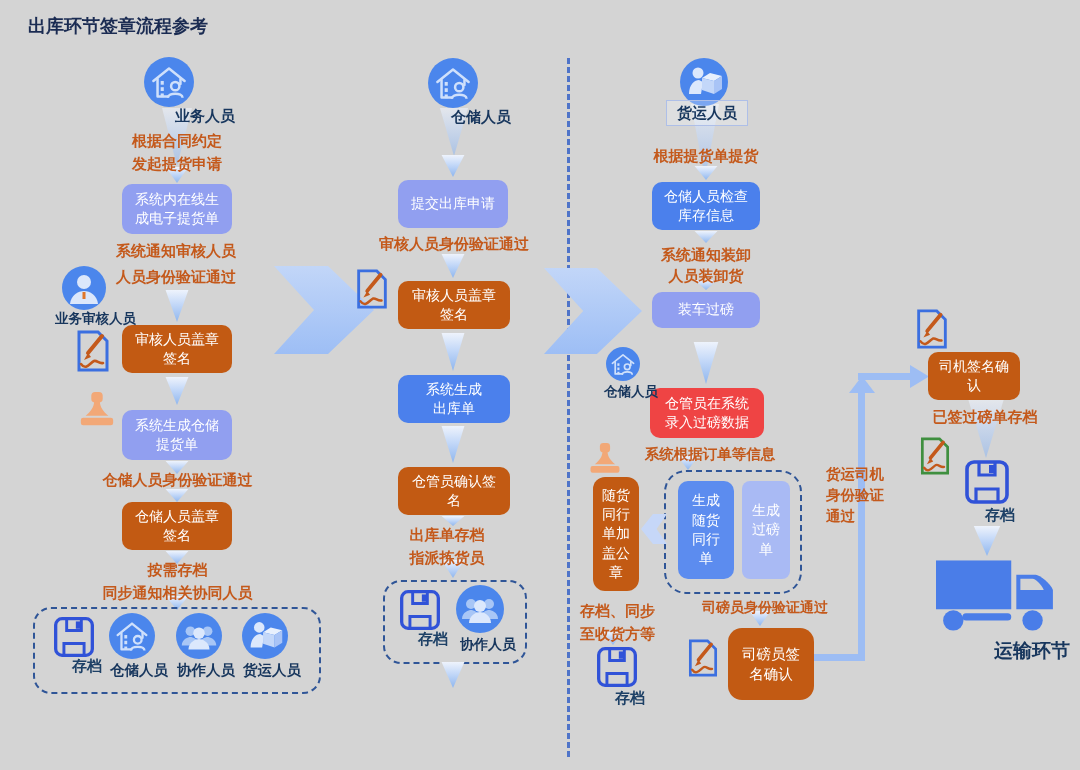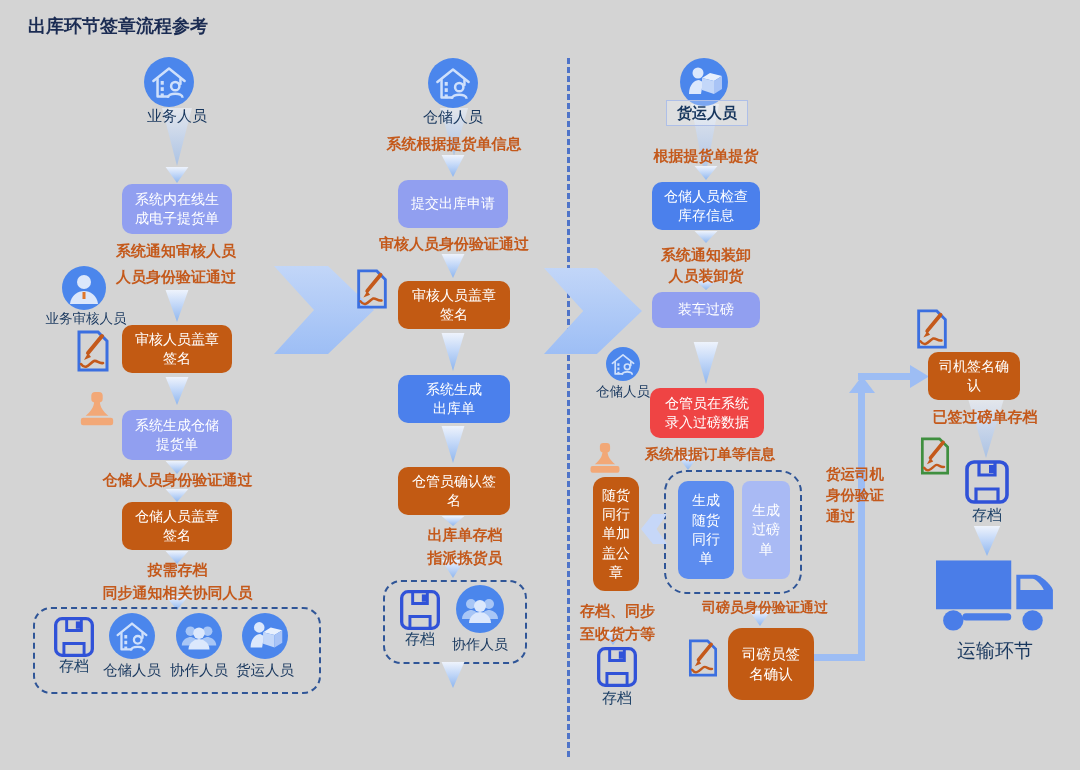--- a/index.html
+++ b/index.html
@@ -9,21 +9,21 @@
   .bx{position:absolute;border-radius:10px;color:#fff;display:flex;align-items:center;justify-content:center;
     text-align:center;font-size:14px;line-height:1.38;white-space:pre-line;box-sizing:border-box;padding:4px 6px;z-index:2;}
   .bx.orange{background:#c25a13;}
   .bx.peri{background:#919ff0;}
   .bx.blue{background:#4b80ec;}
   .bx.dark{background:#ef4444;}
   .bx.peri2{background:#a9baf4;}
   .bx.blue2{background:#5c8cef;}
   .note{position:absolute;color:#c4591b;font-weight:bold;font-size:15px;text-align:center;
     line-height:1.5;white-space:pre-line;z-index:3;}
-  .lbl{position:absolute;color:#17365d;font-weight:normal;font-size:15px;text-align:center;z-index:3;white-space:nowrap;}
+  .lbl{position:absolute;color:#17365d;font-weight:bold;font-size:15px;text-align:right;z-index:3;white-space:nowrap;}
   .arch{color:#1d4066;}
   .dash{position:absolute;border:2px dashed #2f5597;border-radius:18px;z-index:1;}
   .tri{position:absolute;background:linear-gradient(180deg,#eef3fc 0%,#c3d8f8 45%,#8fb6ee 100%);
     clip-path:polygon(6% 0,94% 0,50% 100%);z-index:1;}
   .fun{opacity:.6;}
   .chev{position:absolute;background:linear-gradient(180deg,#c2d6f8,#9dbef5);
     clip-path:polygon(0 0,54% 0,100% 50%,54% 100%,0 100%,40% 50%);z-index:2;}
   .chevL{position:absolute;background:#c6d7f8;
     clip-path:polygon(100% 0,46% 0,0 50%,46% 100%,100% 100%,60% 50%);z-index:2;}
   .line{position:absolute;background:#9dbdf4;z-index:1;}
@@ -54,20 +54,22 @@
           <rect x="16" y="23" width="3" height="3.6"></rect>
           <rect x="16" y="29" width="3" height="3.6"></rect>
           <rect x="16" y="35" width="3" height="3.6"></rect>
         </g>
         <circle cx="30" cy="28" r="4" fill="none" stroke="#cfe0fb" stroke-width="2.4"></circle>
         <path d="M23 39 c0 -5 14 -5 14 0" fill="none" stroke="#cfe0fb" stroke-width="2.4"></path>
       </svg>
   </span>
   <div class="tri fun" style="left:160px;top:108px;width:34px;height:58px"></div>
   <div class="lbl" style="left:119px;top:107px;width:116px">业务人员</div>
+  <div class="note" style="left:98px;top:130px;width:158px">根据合同约定
+发起提货申请</div>
   <div class="tri" style="left:164px;top:167px;width:26px;height:16px"></div>
   <div class="bx peri" style="left:122px;top:184px;width:110px;height:50px">系统内在线生
 成电子提货单</div>
   <div class="note" style="left:90px;top:238px;width:172px;line-height:1.72">系统通知审核人员
 人员身份验证通过</div>
   <span class="ico" style="left:62px;top:266px;width:44px;height:44px">
     <svg width="44" height="44" viewBox="0 0 44 44">
         <circle cx="22" cy="22" r="22" fill="#4b86ec"></circle>
         <circle cx="22" cy="16" r="7" fill="#dbe7fb"></circle>
         <path d="M8 38 c1 -9 8 -13 14 -13 s13 4 14 13 z" fill="#dbe7fb"></path>
@@ -175,21 +177,20 @@
           <rect x="16" y="23" width="3" height="3.6"></rect>
           <rect x="16" y="29" width="3" height="3.6"></rect>
           <rect x="16" y="35" width="3" height="3.6"></rect>
         </g>
         <circle cx="30" cy="28" r="4" fill="none" stroke="#cfe0fb" stroke-width="2.4"></circle>
         <path d="M23 39 c0 -5 14 -5 14 0" fill="none" stroke="#cfe0fb" stroke-width="2.4"></path>
       </svg>
   </span>
   <div class="tri fun" style="left:438px;top:108px;width:32px;height:48px"></div>
   <div class="lbl" style="left:395px;top:108px;width:116px">仓储人员</div>
-  <div class="note" style="left:364px;top:133px;width:180px">系统根据提货单信息</div>
   <div class="tri" style="left:440px;top:155px;width:26px;height:22px"></div>
   <div class="bx peri" style="left:398px;top:180px;width:110px;height:48px">提交出库申请</div>
   <div class="note" style="left:360px;top:233px;width:188px">审核人员身份验证通过</div>
   <div class="tri" style="left:440px;top:254px;width:26px;height:24px"></div>
   <span class="ico" style="left:352px;top:266px;width:40px;height:46px">
     <svg width="40" height="46" viewBox="0 0 42 48">
         <path d="M7 5 h19 l9 9 v29 h-28 z" fill="none" stroke="#3b6fe0" stroke-width="3"></path>
         <path d="M30 9 L16 26" stroke="#c4591b" stroke-width="4" stroke-linecap="round"></path>
         <path d="M16 26 l-4 7 7 -3 z" fill="#c4591b"></path>
         <path d="M9 37 c5 7 9 -1 13 -3 c3 -1 5 3 9 2" fill="none" stroke="#c4591b" stroke-width="2.6" stroke-linecap="round"></path>
@@ -197,21 +198,21 @@
   </span>
   <div class="bx orange" style="left:398px;top:281px;width:112px;height:48px">审核人员盖章
 签名</div>
   <div class="tri" style="left:440px;top:333px;width:26px;height:38px"></div>
   <div class="bx blue" style="left:398px;top:375px;width:112px;height:48px">系统生成
 出库单</div>
   <div class="tri" style="left:440px;top:426px;width:26px;height:37px"></div>
   <div class="bx orange" style="left:398px;top:467px;width:112px;height:48px">仓管员确认签
 名</div>
   <div class="tri" style="left:440px;top:516px;width:26px;height:10px"></div>
-  <div class="note" style="left:386px;top:524px;width:158px">出库单存档
+  <div class="note" style="left:368px;top:524px;width:158px">出库单存档
 指派拣货员</div>
   <div class="tri" style="left:440px;top:560px;width:26px;height:18px"></div>
   <div class="dash" style="left:383px;top:580px;width:140px;height:80px"></div>
   <span class="ico" style="left:398px;top:588px;width:44px;height:44px">
     <svg width="44" height="44" viewBox="0 0 48 48">
         <rect x="4" y="4" width="40" height="40" rx="7" fill="none" stroke="#3052d8" stroke-width="3.6"></rect>
         <path d="M16 4 v13 h16 v-13" fill="none" stroke="#3052d8" stroke-width="3.2"></path>
         <rect x="26" y="7" width="5" height="8" fill="#3052d8"></rect>
         <path d="M13 44 v-13 h22 v13" fill="none" stroke="#3052d8" stroke-width="3.2"></path>
       </svg>

